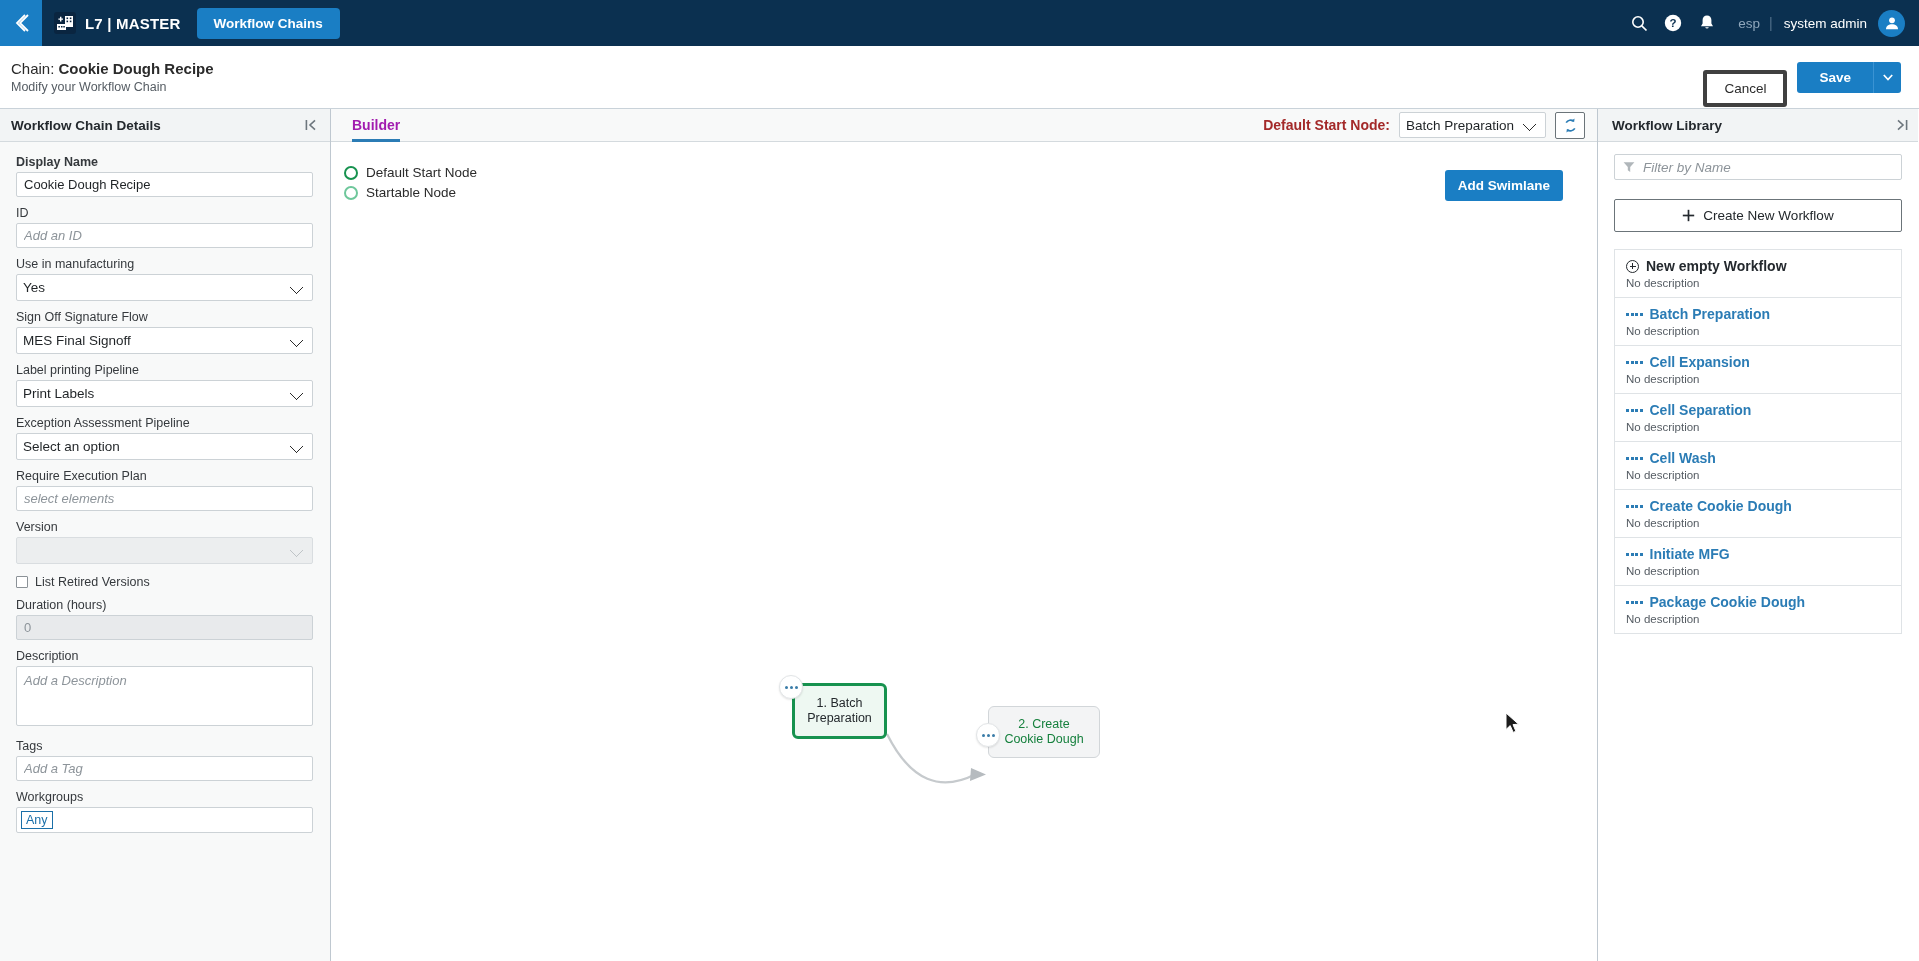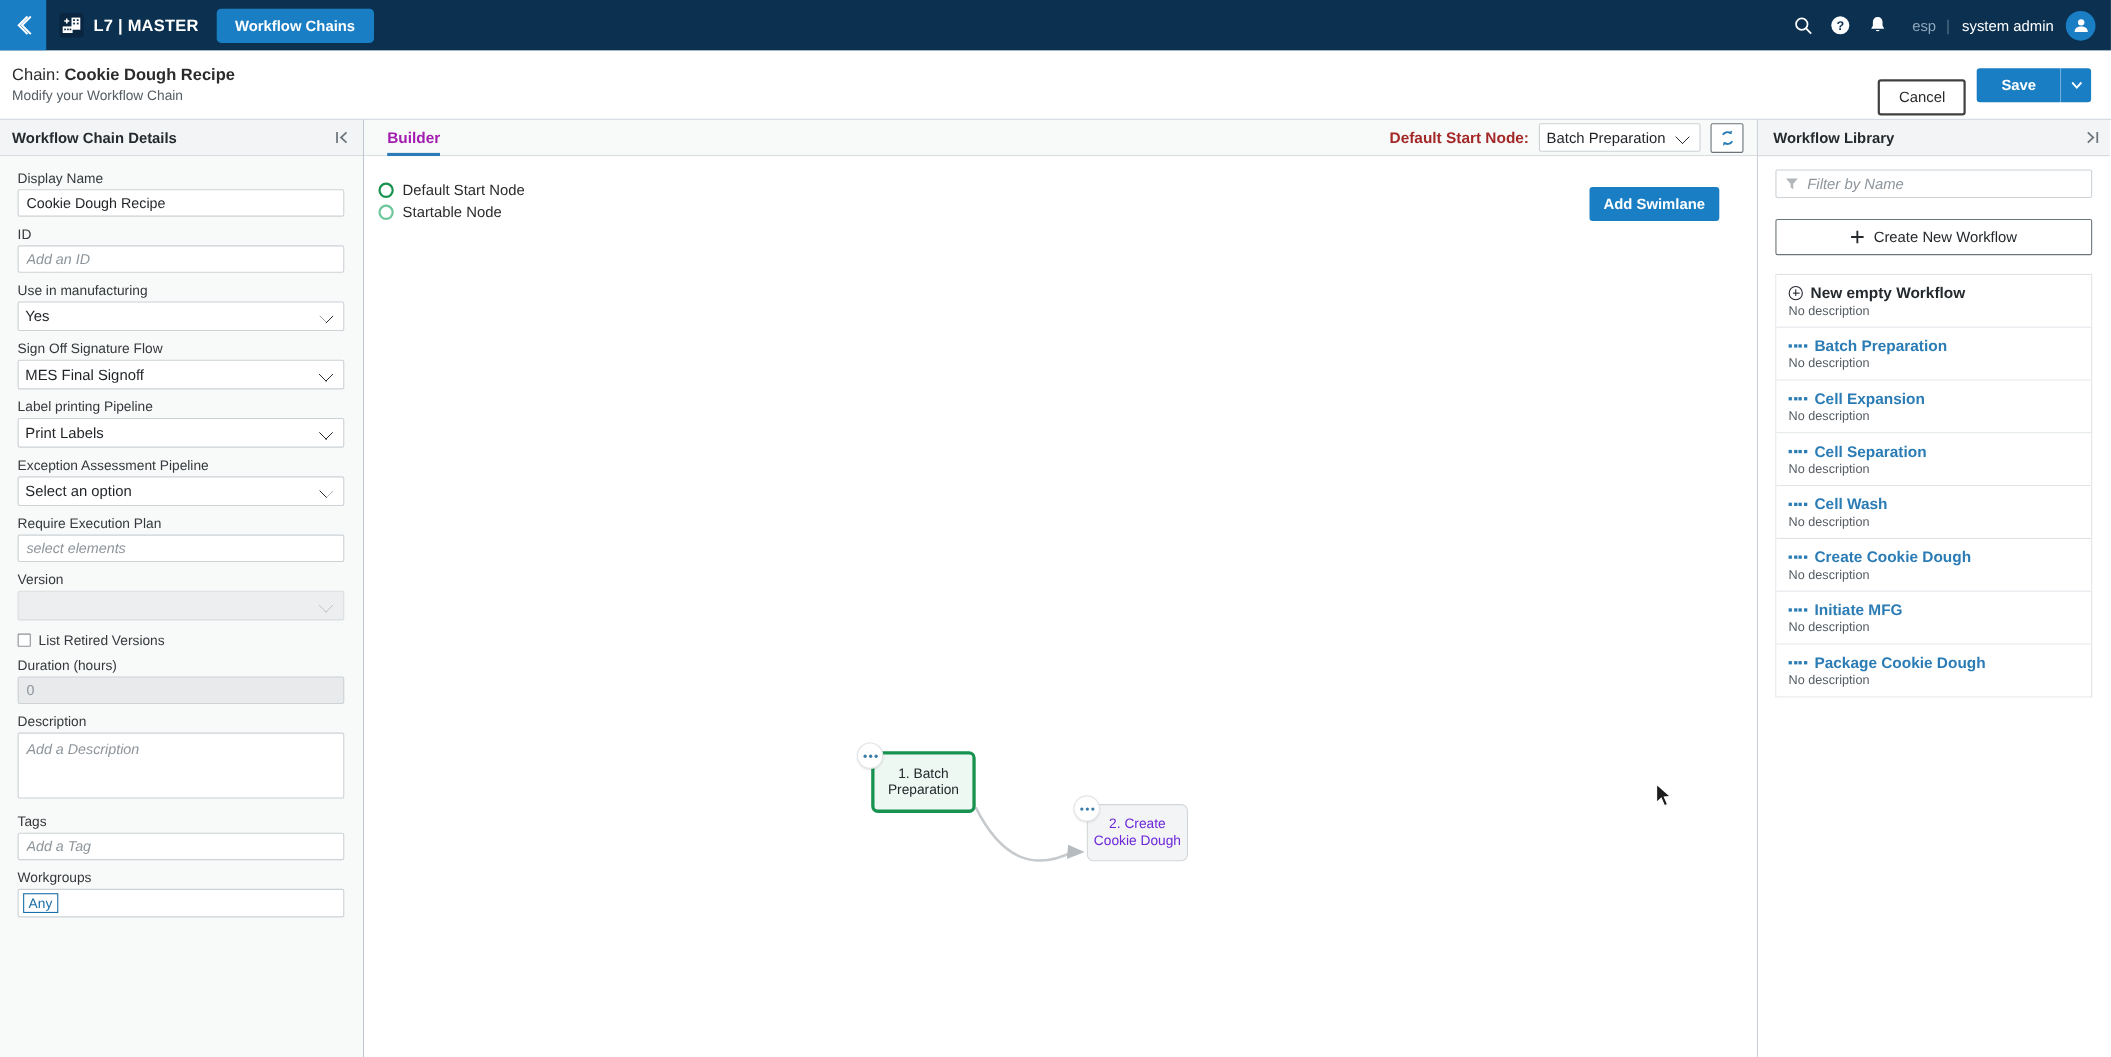--- a/index.html
+++ b/index.html
@@ -92,21 +92,21 @@
   }
   #chain-title b { font-weight: bold; }
   #chain-sub {
     font-size: 12.5px; color: #555c63; margin-top: 3px;
   }
   #subheader-actions {
     margin-left: auto; display: flex; align-items: center;
     gap: 10px; padding-right: 18px;
   }
   #cancel-btn {
-    border: 2px solid #404040; background: #fff; color: #2b2b2b;
+    border: 4px solid #404040; background: #fff; color: #2b2b2b;
     font-size: 13.5px; padding: 7px 17px; border-radius: 3px;
     cursor: pointer;
     margin-top: 22px;
   }
   #save-group { display: flex; border-radius: 13px; }
   #save-btn {
     background: #1a7ec4; color: #fff; font-weight: bold;
     font-size: 13.5px; padding: 8px 22px;
     border: none; border-radius: 3px 0 0 3px;
     cursor: pointer;
@@ -148,21 +148,21 @@
   #left-form {
     flex: 1;
     padding: 13px 16px 0 16px;
     overflow: hidden;
     background: #f8f9f9;
   }
   .f-label {
     font-size: 12.5px; color: #35393d;
     margin-bottom: 3px; margin-top: 9px;
   }
-  .f-label:first-child { margin-top: 0; }
+  .f-label:first-child { margin-top: 0; font-weight: bold; }
   .f-input {
     width: 297px; height: 25px;
     border: 1px solid #ccd2d6; background: #fff;
     font-size: 13px; color: #1f2326;
     padding: 0 7px; border-radius: 2px;
     font-family: "Liberation Sans", sans-serif;
   }
   .f-input::placeholder { color: #8d949a; font-style: italic; }
   .f-select {
     width: 297px; height: 27px;
@@ -294,25 +294,25 @@
     border-radius: 6px;
   }
   #node-1 {
     left: 461px; top: 541px;
     width: 95px; height: 56px;
     border: 3px solid #17924f;
     background: #eef8f2;
     color: #23282c;
   }
   #node-2 {
-    left: 657px; top: 589px;
-    width: 92px; height: 52px;
+    left: 657px; top: 564px;
+    width: 112px; height: 52px;
     border: 1px solid #d2d6d9;
     background: #f3f4f5;
-    color: #6d28d9;
+    color: #15803d;
   }
   .node-badge {
     position: absolute;
     width: 24px; height: 24px; border-radius: 50%;
     background: #fff; border: 1px solid #e2e5e7;
     display: flex; align-items: center; justify-content: center;
     cursor: pointer;
     box-shadow: 0 1px 2px rgba(0,0,0,.10);
   }
   #badge-1 { left: 448px; top: 533px; }

